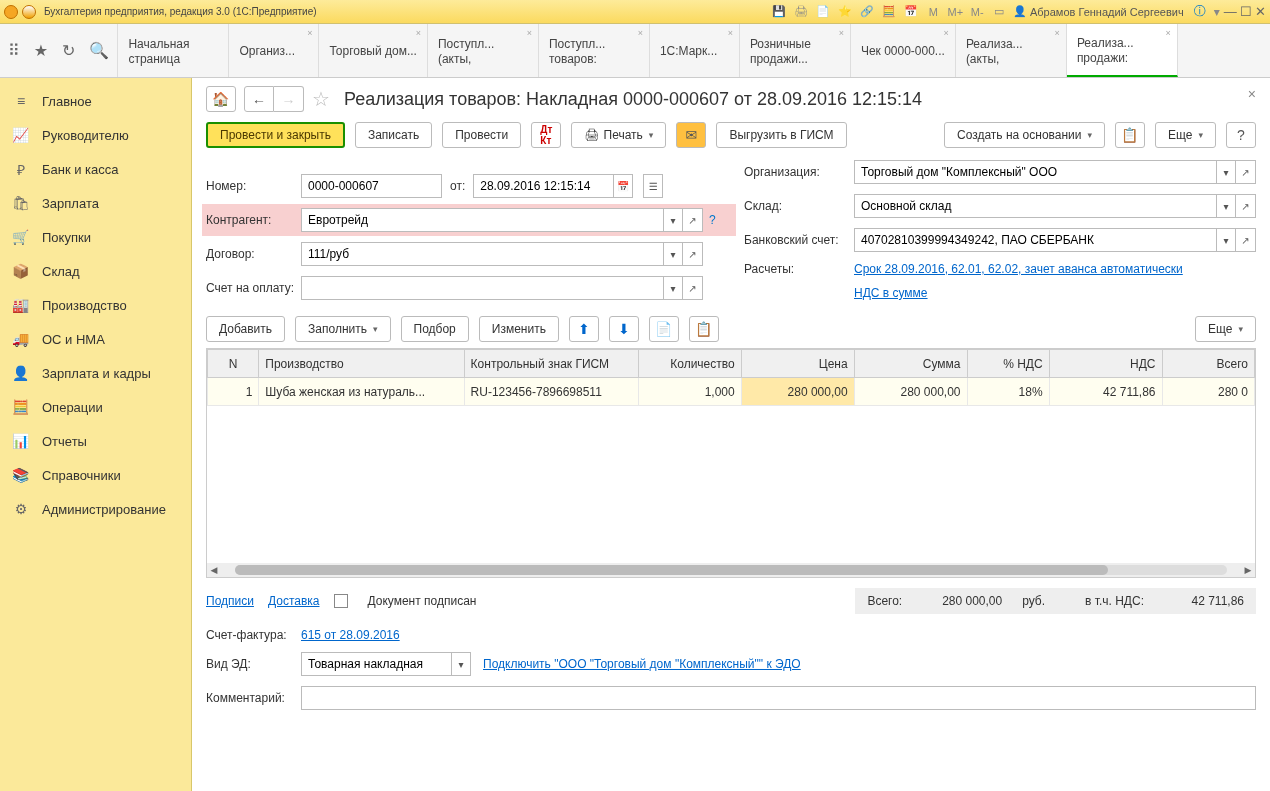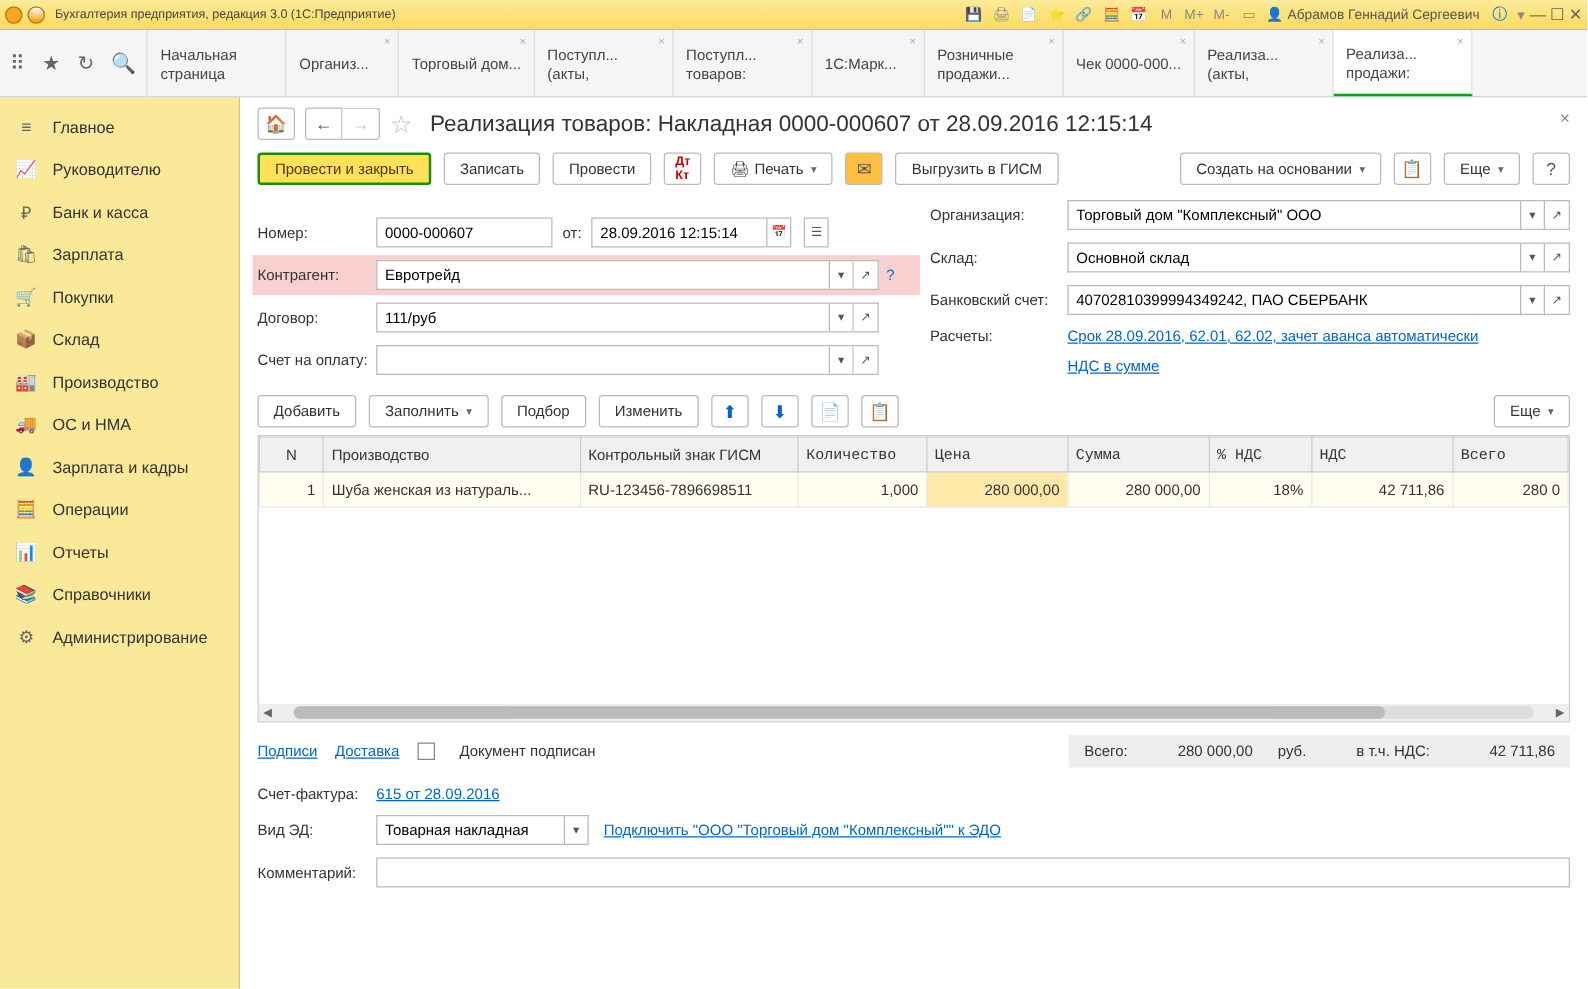--- a/index.html
+++ b/index.html
@@ -78,21 +78,21 @@
 .hscroll .arr { width:14px; text-align:center; font-size:9px; color:#666;}
 
 
 .foot1 { display: flex; align-items: center; margin-top: 10px; gap: 14px; }
 .totbox { background: #eee; padding: 6px 12px; display: flex; gap: 20px; align-items: center; margin-left: auto; font-size:12px;}
 .foot2 { margin-top: 14px; display:flex; align-items:center;}
 .foot3 { margin-top: 10px; display:flex; align-items:center;}
 .foot4 { margin-top: 10px; display:flex; align-items:center;}
 .chk { width: 14px; height: 14px; border: 1px solid #888; margin-right: 6px; display:inline-block;}
 
-.grid th.r, .grid td.r { text-align:left;font-family:Liberation Mono, monospace;}
+.grid th.r, .grid td.r { text-align:right;}
 .grid th.c { text-align:center;}
 </style>
 </head>
 <body>
 
 <div class="titlebar">
   <span class="tico"></span>
   <span class="tico2"></span>
   <span class="ttext">Бухгалтерия предприятия, редакция 3.0  (1С:Предприятие)</span>
   <span class="spacer"></span>

